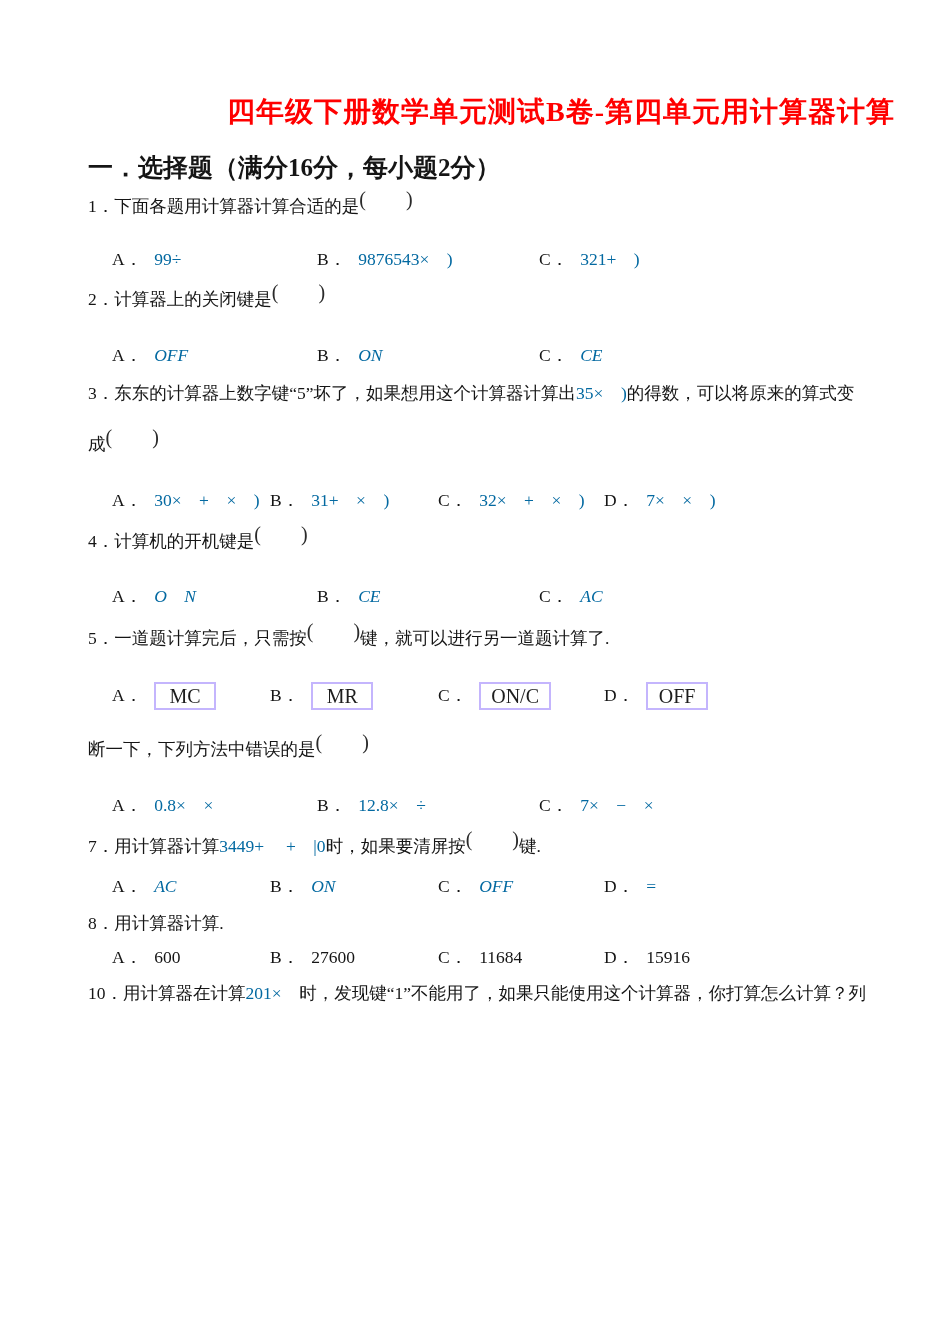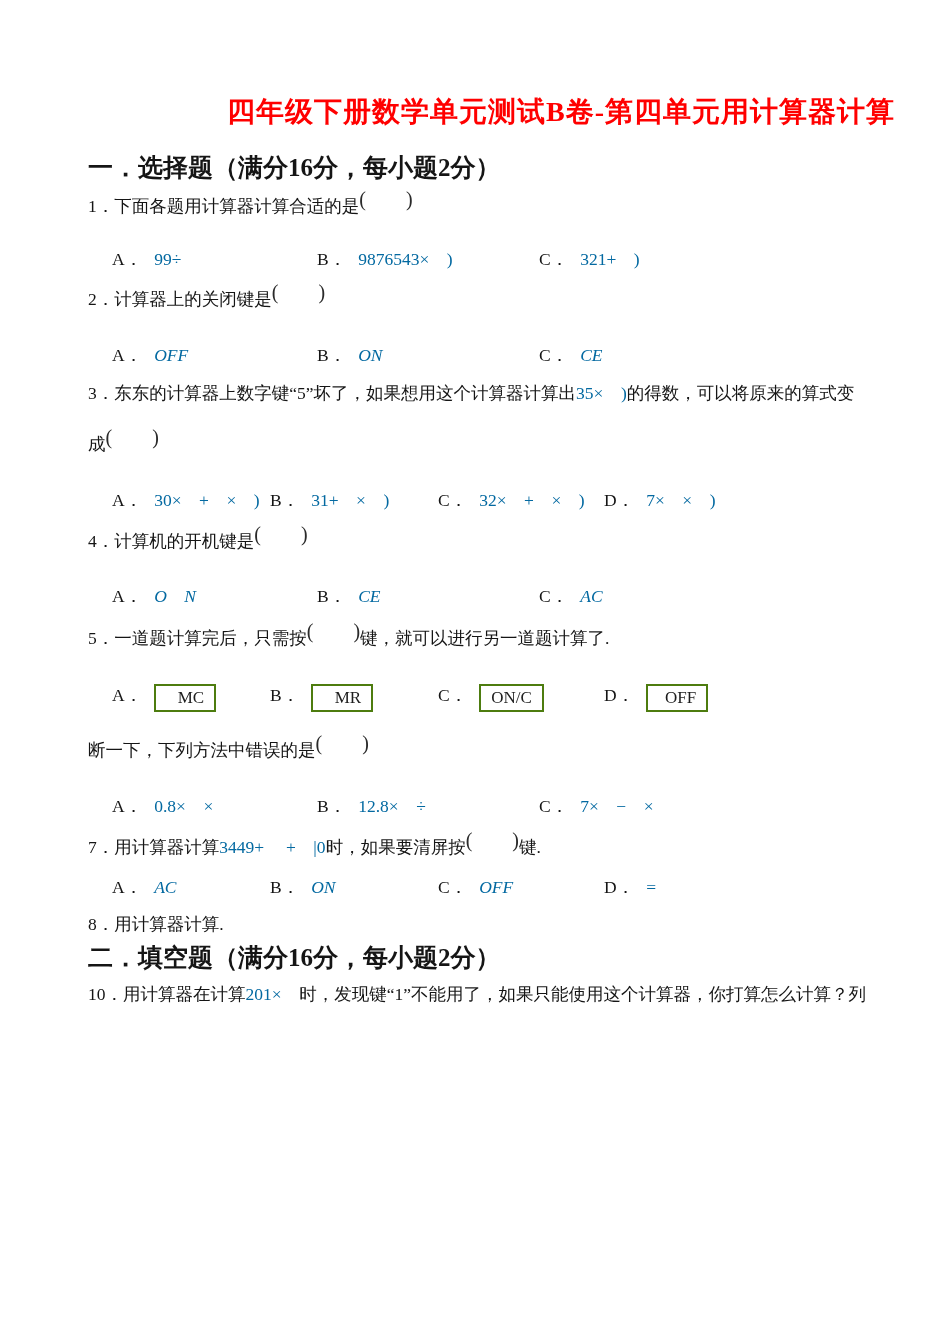--- a/index.html
+++ b/index.html
@@ -10,22 +10,22 @@
   .title{margin-top:92px;font-size:28px;line-height:40px;font-weight:bold;
          text-align:right;color:#ff0000;letter-spacing:1px;}
   .sec{font-weight:bold;font-size:25px;}
   .math{font-family:"Liberation Serif","DejaVu Serif",serif;color:#0369a1;}
   .it{font-style:italic;}
   .br{position:relative;top:-6px;font-size:20px;color:#2a2a2a;}
   .opts3{display:grid;grid-template-columns:205px 222px 1fr;padding-left:24px;}
   .opts4{display:grid;grid-template-columns:158px 168px 166px 1fr;padding-left:24px;}
   .olabel{margin-right:12px;}
   .keyrow{line-height:32px;}
-  .keybox{display:inline-block;box-sizing:border-box;min-width:62px;text-align:right;
-          border:2px solid #4d7c0f;font-size:17px;line-height:24px;padding:0 10px;
+  .keybox{display:inline-block;box-sizing:border-box;min-width:62px;text-align:center;
+          border:2px solid #c4b5fd;font-size:20px;line-height:24px;padding:0 10px;
           color:#1d1d1d;vertical-align:-2px;}
   .plain{color:#151515;}
   .formula-line{padding-left:0;}
 </style>
 </head>
 <body>
 
 <div class="page">
 
   <div class="title">四年级下册数学单元测试B卷-第四单元用计算器计算</div>
@@ -97,21 +97,26 @@
   <div class="line opts4" style="margin-top:16px">
     <span class="opt"><span class="olabel">A．</span><span class="math it">AC</span></span>
     <span class="opt"><span class="olabel">B．</span><span class="math it">ON</span></span>
     <span class="opt"><span class="olabel">C．</span><span class="math it">OFF</span></span>
     <span class="opt"><span class="olabel">D．</span><span class="math">=</span></span>
   </div>
 
   <div class="line" style="margin-top:13px">
     <span>8．用计算器计算.</span>
   </div>
+  <div class="line opts4" style="margin-top:10px">
+    <span class="opt"><span class="olabel">A．</span><span class="plain">600</span></span>
+    <span class="opt"><span class="olabel">B．</span><span class="plain">27600</span></span>
+    <span class="opt"><span class="olabel">C．</span><span class="plain">11684</span></span>
+    <span class="opt"><span class="olabel">D．</span><span class="plain">15916</span></span>
+  </div>
 
-  <div class="line sec" style="margin-top:10px">二．填空题（满分16分，每小题2分）</div>
 
 
   <div class="line" style="margin-top:12px">
     <span>10．用计算器在计算</span><span class="math">201×</span><span>　时，发现键“1”不能用了，如果只能使用这个计算器，你打算怎么计算？列</span>
   </div>
 
 </div>
 
 </body></html>

